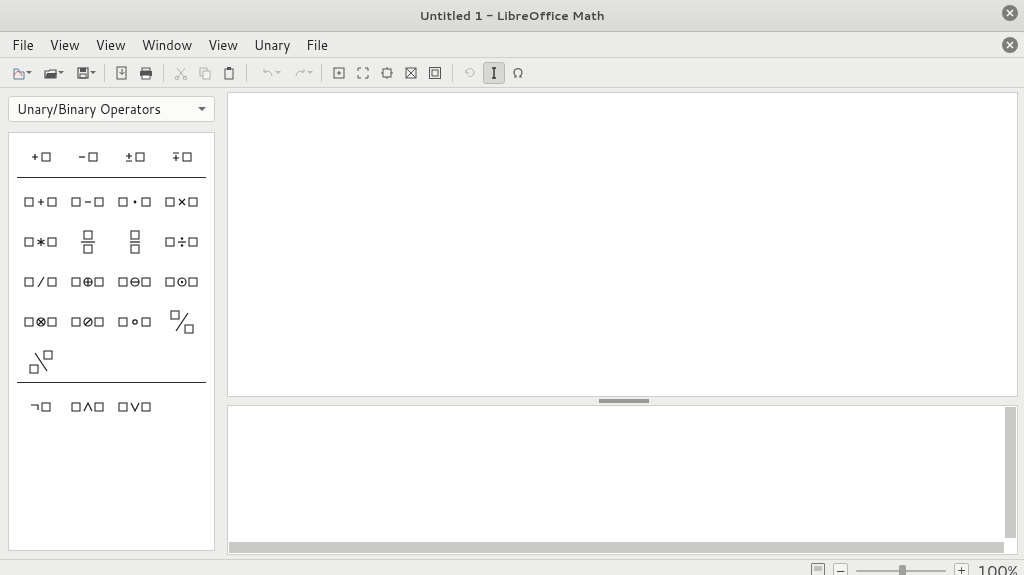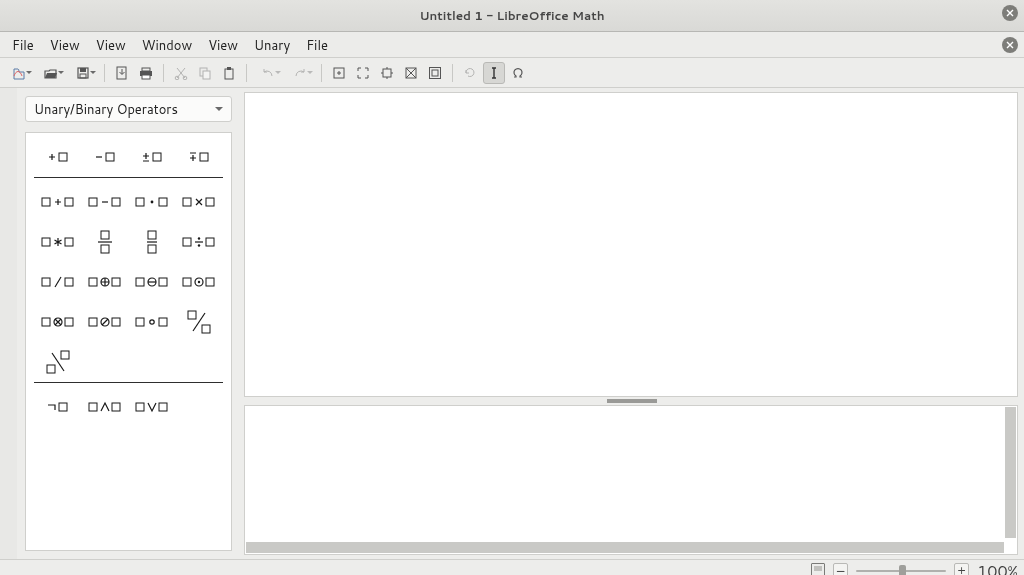--- a/index.html
+++ b/index.html
@@ -80,21 +80,20 @@
   .tbtn.pressed { background:#d7d7d4; border:1px solid #b9b9b6; }
   .tbtn.disabled { opacity:.38; pointer-events:none; }
   .tsep {
     width:1px; height:18px; background:#c8c8c5; margin:0 4px;
   }
   .tbtn svg { display:block; }
   
   .workspace {
     display:flex;
     height: calc(575px - 26px - 26px - 30px - 22px); 
-    margin-left: 17px;
   }
   .sidebar {
     width:223px;
     height:100%;
     background:#ededeb;
     padding:8px;
     display:flex; flex-direction:column;
   }
   .sidebar .catselect {
     height:26px;

